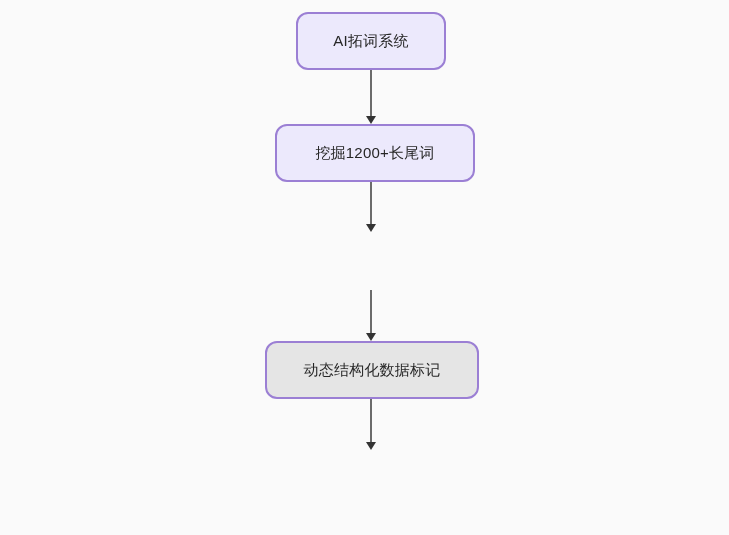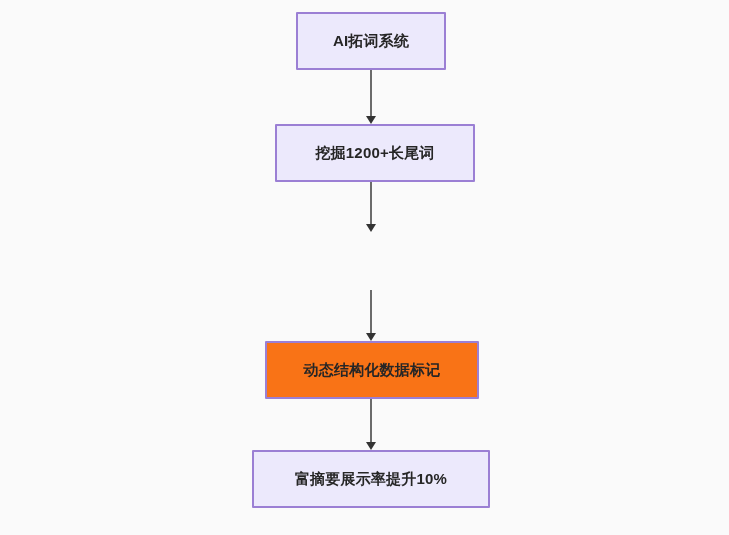--- a/index.html
+++ b/index.html
@@ -21,28 +21,27 @@
     background: #fafafa;
   }
   .node {
     position: absolute;
     box-sizing: border-box;
     display: flex;
     align-items: center;
     justify-content: center;
     background: #ece9fc;
     border: 2px solid #9b7fd4;
-    border-radius: 1px;
+    border-radius: 12px;
     color: #262626;
     font-size: 15px;
     line-height: 1.2;
     letter-spacing: 0.2px;
     white-space: nowrap;
     user-select: none;
-    font-weight: bold;
   }
   .node-label {
     display: block;
     text-align: center;
   }
   .edge {
     position: absolute;
     width: 0;
     height: 0;
   }
@@ -70,27 +69,24 @@
 
   <div class="node" style="left: 296px; top: 12px; width: 150px; height: 58px; background: rgb(236, 233, 252); border-color: rgb(155, 127, 212); color: rgb(38, 38, 38);">
     <span class="node-label">AI拓词系统</span>
   </div>
 
   <div class="node" style="left: 275px; top: 124px; width: 200px; height: 58px; background: rgb(236, 233, 252); border-color: rgb(155, 127, 212); color: rgb(38, 38, 38);">
     <span class="node-label">挖掘1200+长尾词</span>
   </div>
 
 
-  <div class="node" style="left: 265px; top: 341px; width: 214px; height: 58px; background: #f97316; border-color: rgb(155, 127, 212); color: rgb(38, 38, 38);">
+  <div class="node" style="left: 265px; top: 341px; width: 214px; height: 58px; background: #e5e5e5; border-color: rgb(155, 127, 212); color: rgb(38, 38, 38);">
     <span class="node-label">动态结构化数据标记</span>
   </div>
 
-  <div class="node" style="left: 252px; top: 450px; width: 238px; height: 58px; background: rgb(236, 233, 252); border-color: rgb(155, 127, 212); color: rgb(38, 38, 38);">
-    <span class="node-label">富摘要展示率提升10%</span>
-  </div>
 
   <div class="edge" style="left: 371px; top: 70px;">
     <div class="edge-line" style="height: 46px; background: rgb(107, 107, 107);"></div>
     <div class="edge-arrow" style="top: 46px; border-top-color: rgb(51, 51, 51);"></div>
   </div>
 
   <div class="edge" style="left: 371px; top: 182px;">
     <div class="edge-line" style="height: 42px; background: rgb(107, 107, 107);"></div>
     <div class="edge-arrow" style="top: 42px; border-top-color: rgb(51, 51, 51);"></div>
   </div>

